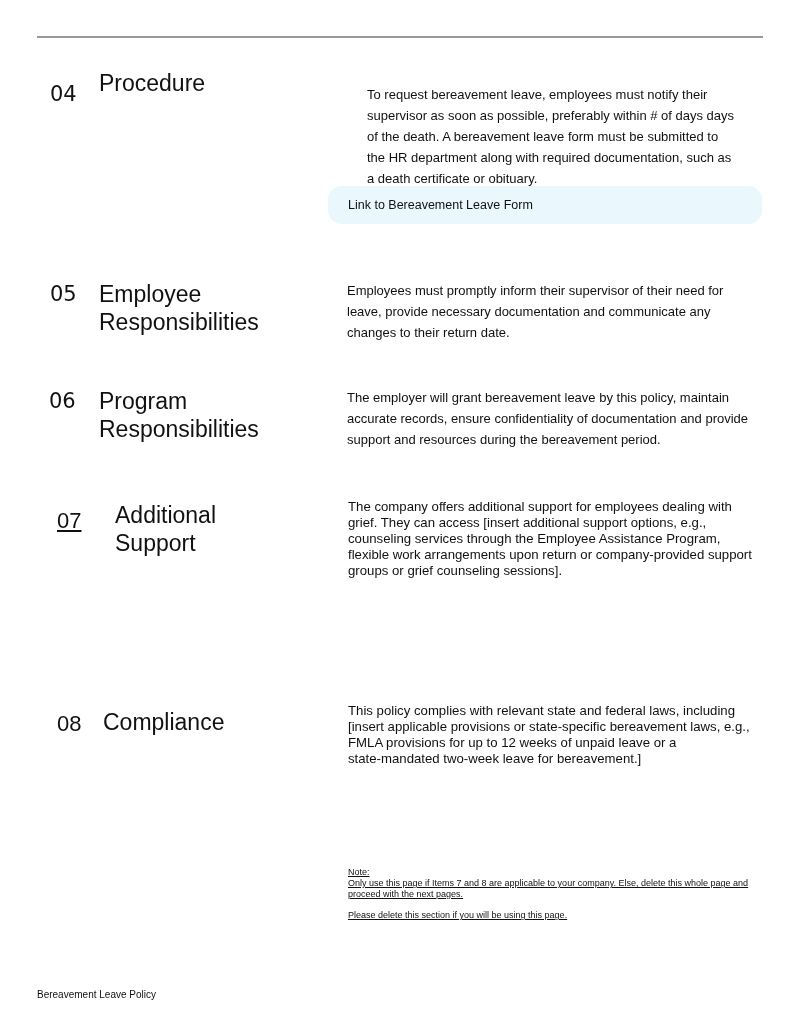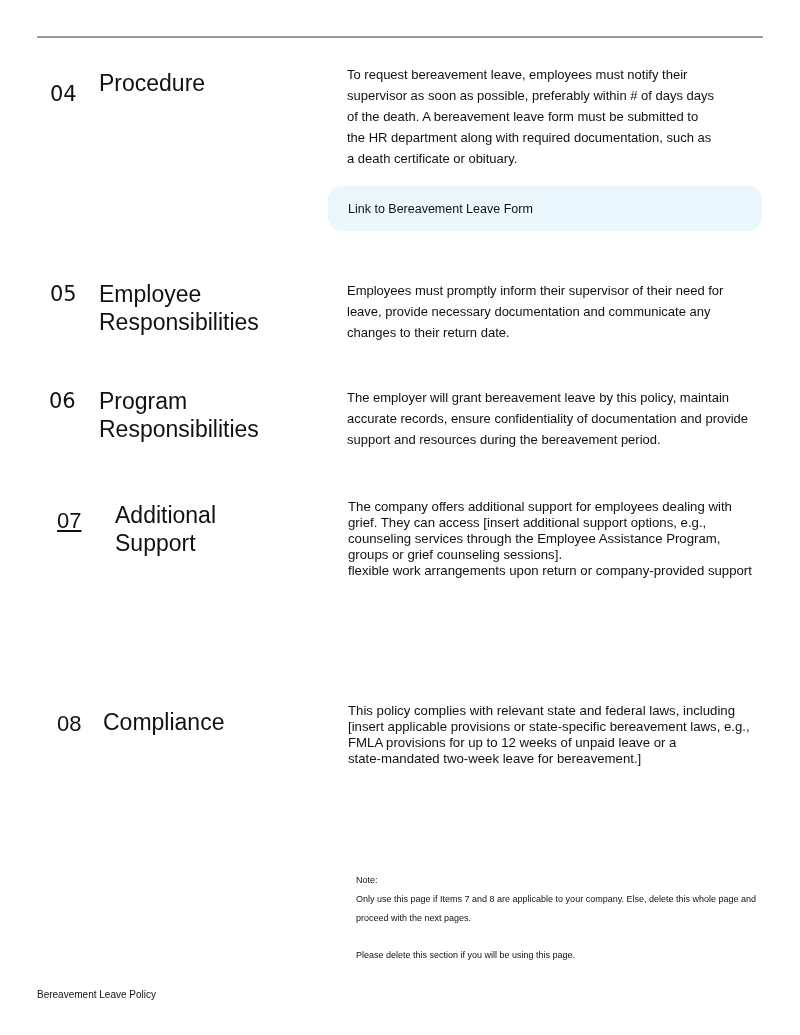--- a/index.html
+++ b/index.html
@@ -53,61 +53,61 @@
     .sec-body.tight {
       line-height: 16px;
       left: 348px;
       font-size: 13.2px;
     }
     .link-box {
       position: absolute;
       left: 328px;
       top: 186px;
       width: 434px;
-      height: 45px;
+      height: 38px;
       background: #eaf7fc;
       border-radius: 14px;
       box-sizing: border-box;
       padding-left: 20px;
       display: flex;
       align-items: center;
       font-size: 12.5px;
       color: #111;
       cursor: pointer;
     }
     .note {
       position: absolute;
       left: 348px;
       top: 867px;
       width: 420px;
       font-size: 9px;
       line-height: 11px;
       color: #111;
     }
-    .note p { margin: 8px; }
+    .note p { margin: 0; text-decoration: underline; }
     .note .gap { height: 10px; }
     .footer {
       position: absolute;
       left: 37px;
       top: 989px;
       font-size: 10px;
       color: #111;
     }
   </style>
 </head>
 <body>
 
 <div class="top-rule"></div>
 
 <div>
   <div class="sec-num" style="left:50px; top:70px;margin-top:12px;">04</div>
   <div class="sec-title" style="left:99px; top:69px;">
     <div>Procedure</div>
   </div>
-  <div class="sec-body" style="top:64px;">
+  <div class="sec-body" style="top:84px;margin-left:20px;">
     <div>To request bereavement leave, employees must notify their</div>
     <div>supervisor as soon as possible, preferably within # of days days</div>
     <div>of the death. A bereavement leave form must be submitted to</div>
     <div>the HR department along with required documentation, such as</div>
     <div>a death certificate or obituary.</div>
   </div>
   <div class="link-box">
     <span>Link to Bereavement Leave Form</span>
   </div>
 </div>
@@ -141,22 +141,22 @@
 <div>
   <div class="sec-num v2" style="left:57px; top:508px;text-decoration:underline;">07</div>
   <div class="sec-title" style="left:103px; top:501px;margin-left:12px;">
     <div>Additional</div>
     <div>Support</div>
   </div>
   <div class="sec-body tight" style="top:499px;">
     <div>The company offers additional support for employees dealing with</div>
     <div>grief. They can access [insert additional support options, e.g.,</div>
     <div>counseling services through the Employee Assistance Program,</div>
+    <div>flexible work arrangements upon return or company-provided support</div>
     <div>groups or grief counseling sessions].</div>
-    <div>flexible work arrangements upon return or company-provided support</div>
   </div>
 </div>
 
 <div>
   <div class="sec-num v2" style="left:57px; top:711px;">08</div>
   <div class="sec-title" style="left:103px; top:708px;">
     <div>Compliance</div>
   </div>
   <div class="sec-body tight" style="top:703px;">
     <div>This policy complies with relevant state and federal laws, including</div>

